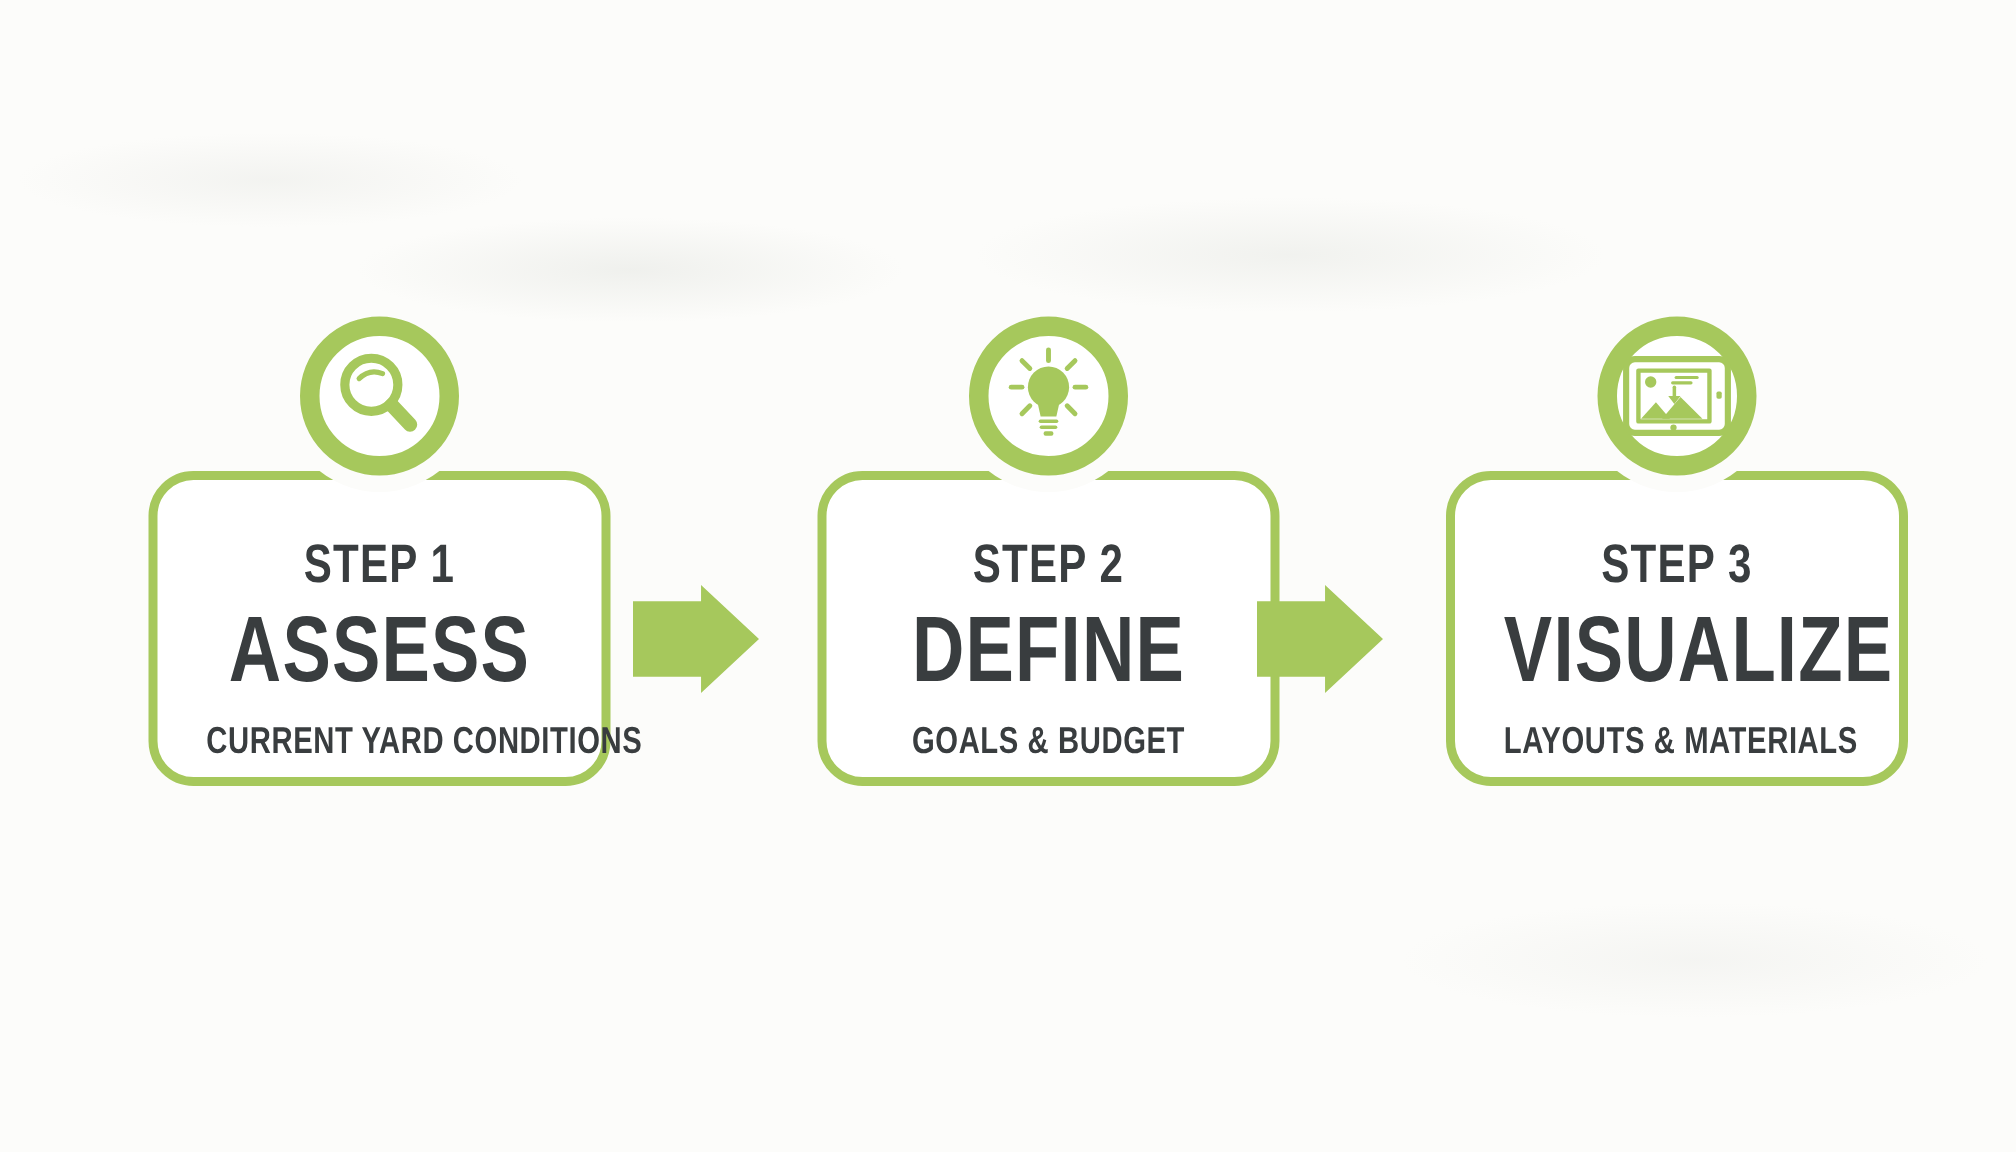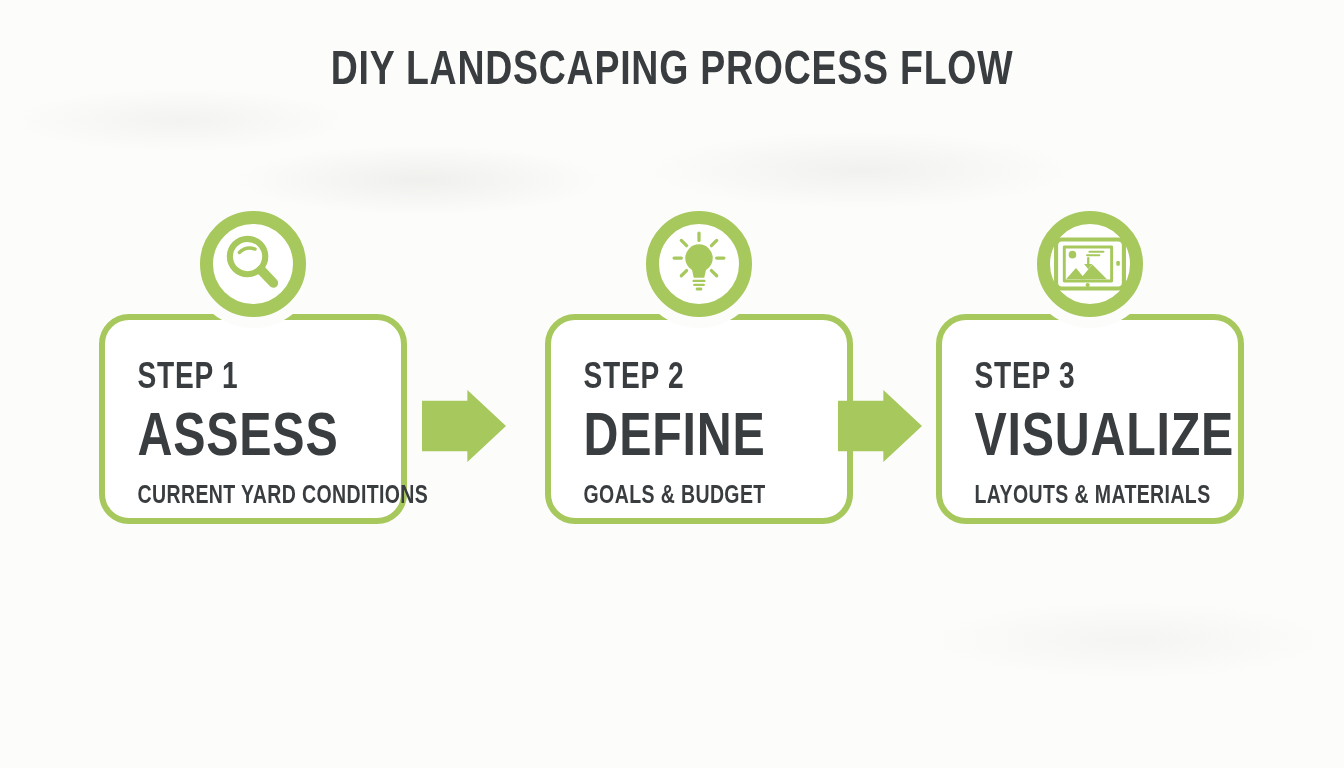--- a/index.html
+++ b/index.html
@@ -47,26 +47,26 @@
     color: var(--dark);
   }
   .card {
     position: absolute;
     top: 314px;
     width: 308px;
     height: 210px;
     background: var(--card);
     border: 6px solid var(--green);
     border-radius: 30px;
-    text-align: left;
+    text-align: center;
     padding-top: 38px;
   }
   .card-1 { left: 99px; }
   .card-2 { left: 517px; margin-left: 28px; }
-  .card-3 { left: 936px; }
+  .card-3 { left: 964px; }
   .badge {
     position: absolute;
     left: 50%;
     top: -109px;
     transform: translateX(-50%);
     width: 106px;
     height: 106px;
     background: var(--card);
     border: 13px solid var(--green);
     border-radius: 50%;
@@ -110,23 +110,20 @@
     clip-path: polygon(0% 15%, 54% 15%, 54% 0%, 100% 50%, 54% 100%, 54% 85%, 0% 85%);
   }
   .arrow-1 { left: 422px; }
   .arrow-2 { left: 838px; }
 </style>
 </head>
 <body>
 
 <div class="canvas">
 
-  <h1 class="title">
-    <span class="cond">DIY LANDSCAPING PROCESS FLOW</span>
-  </h1>
 
   <section class="card card-1">
     <div class="badge">
       <svg width="68" height="68" viewBox="0 0 100 100" role="img" aria-label="magnifier-icon">
         <circle class="icon-stroke" cx="42" cy="39" r="26" stroke-width="9"></circle>
         <path class="icon-stroke" d="M 30 33 Q 40 23 53 28" stroke-width="5"></path>
         <line class="icon-stroke" x1="62" y1="59" x2="80" y2="78" stroke-width="14"></line>
       </svg>
     </div>
     <div class="step-label cond">STEP 1</div>

